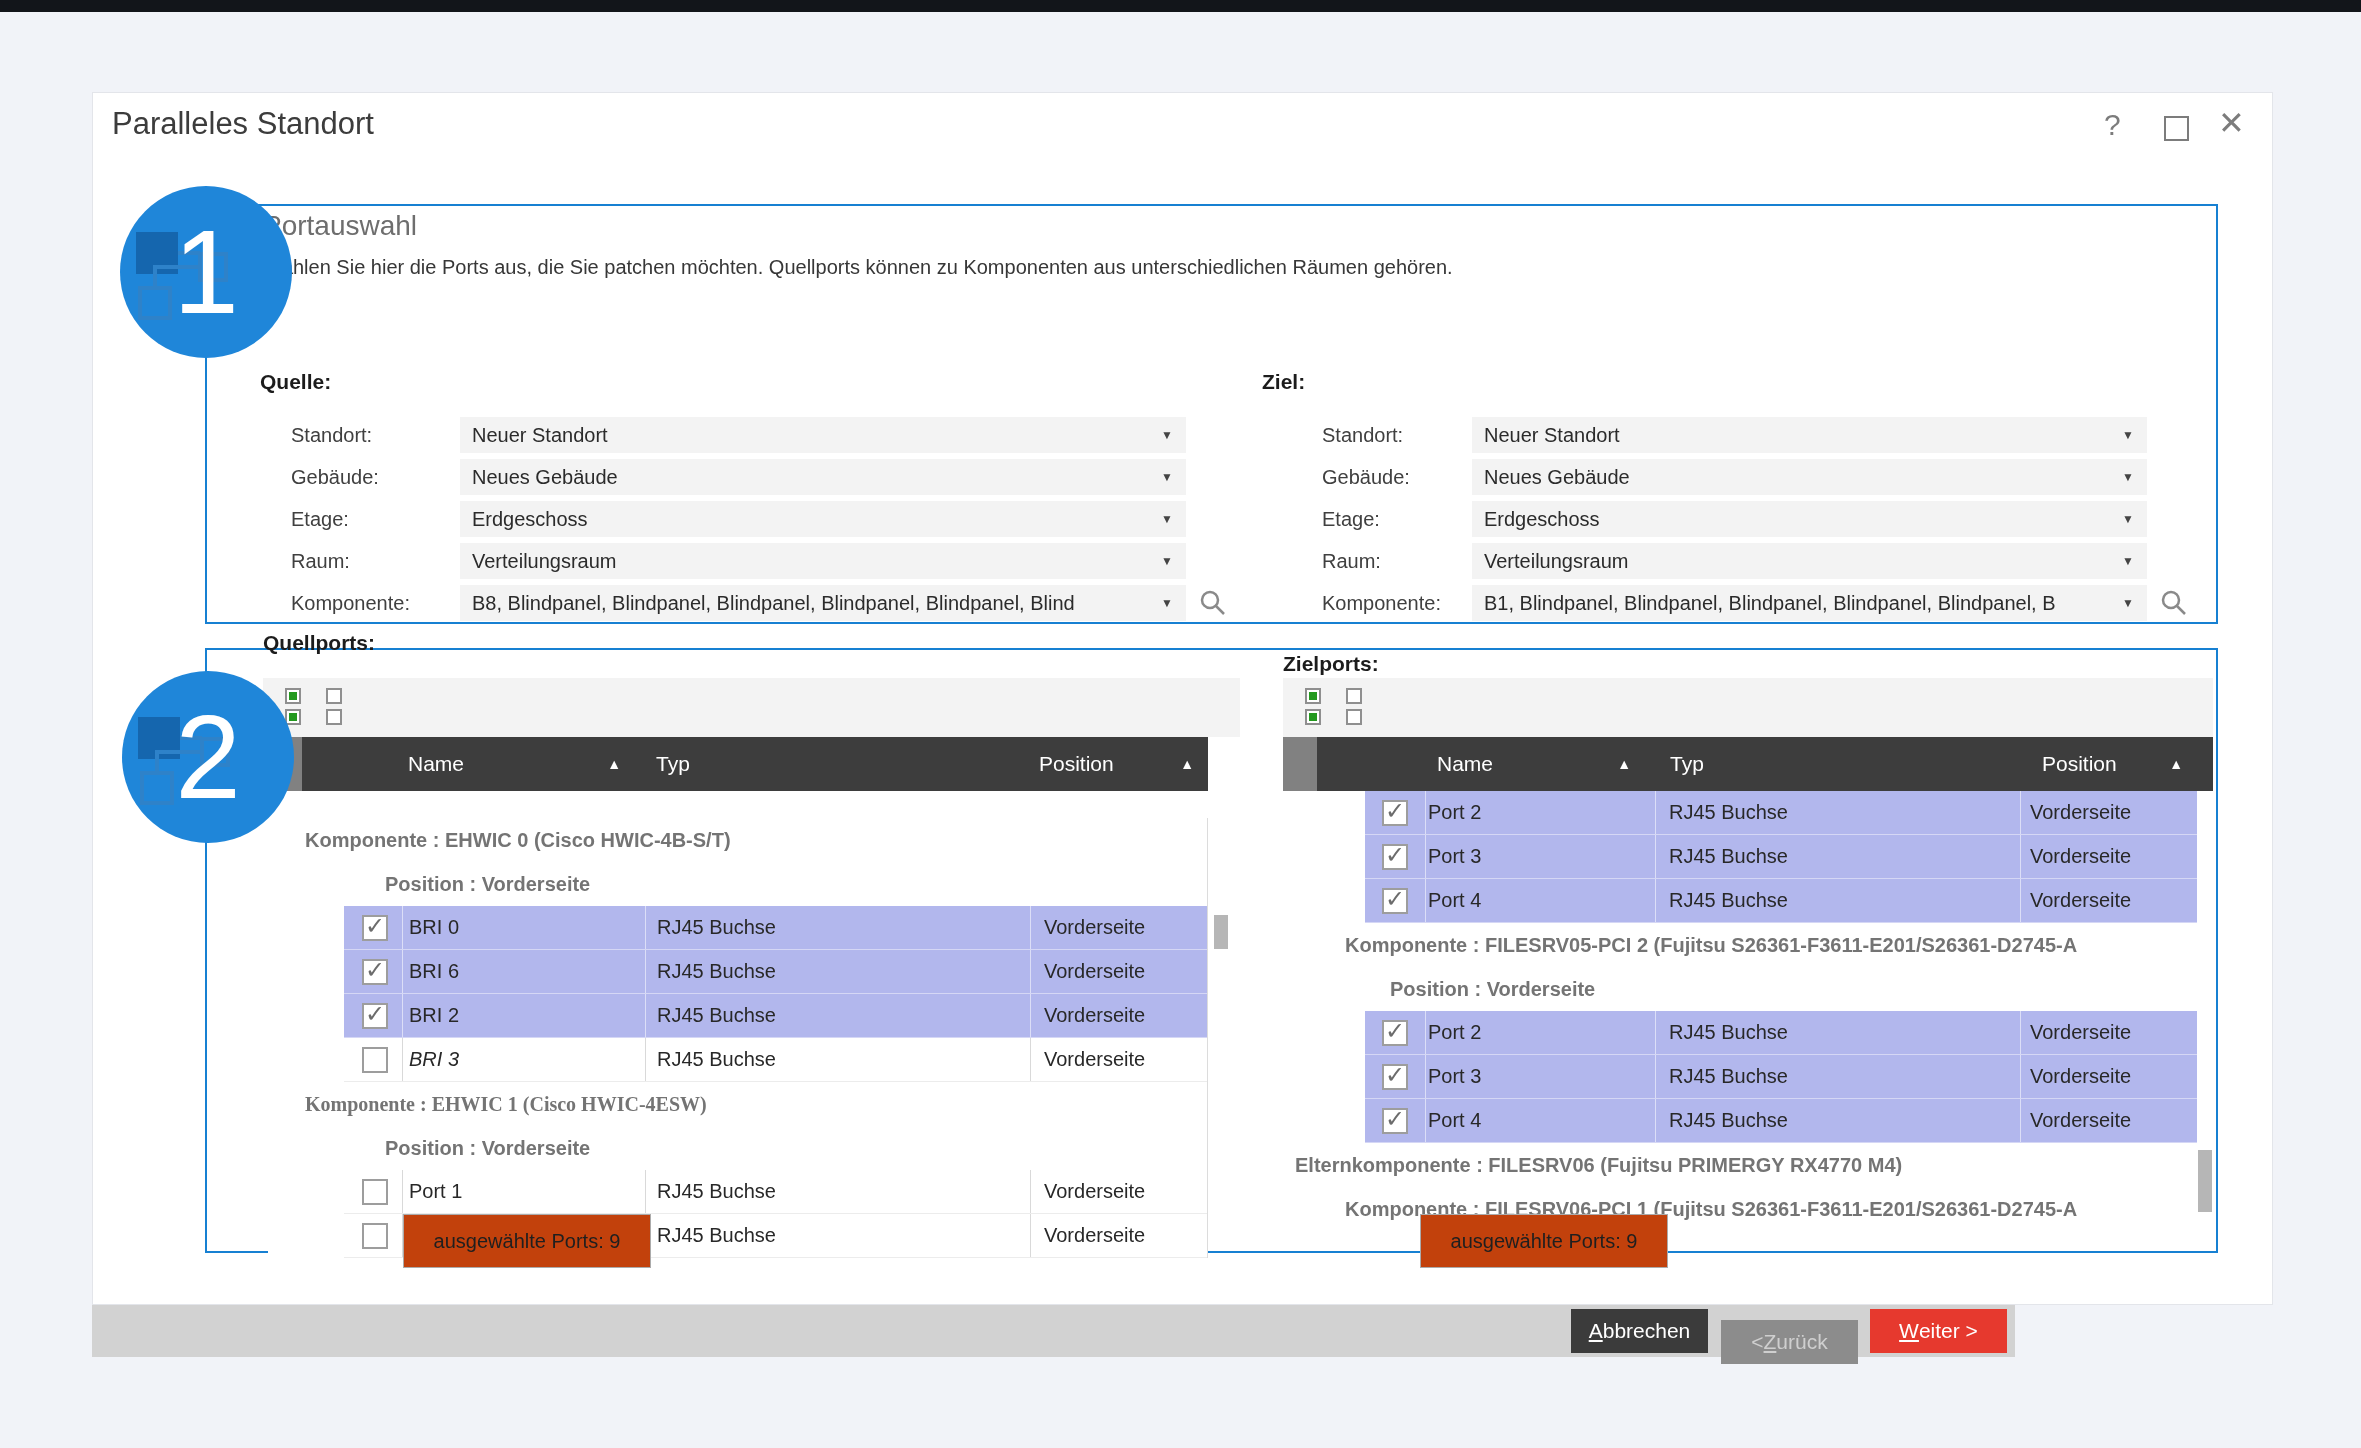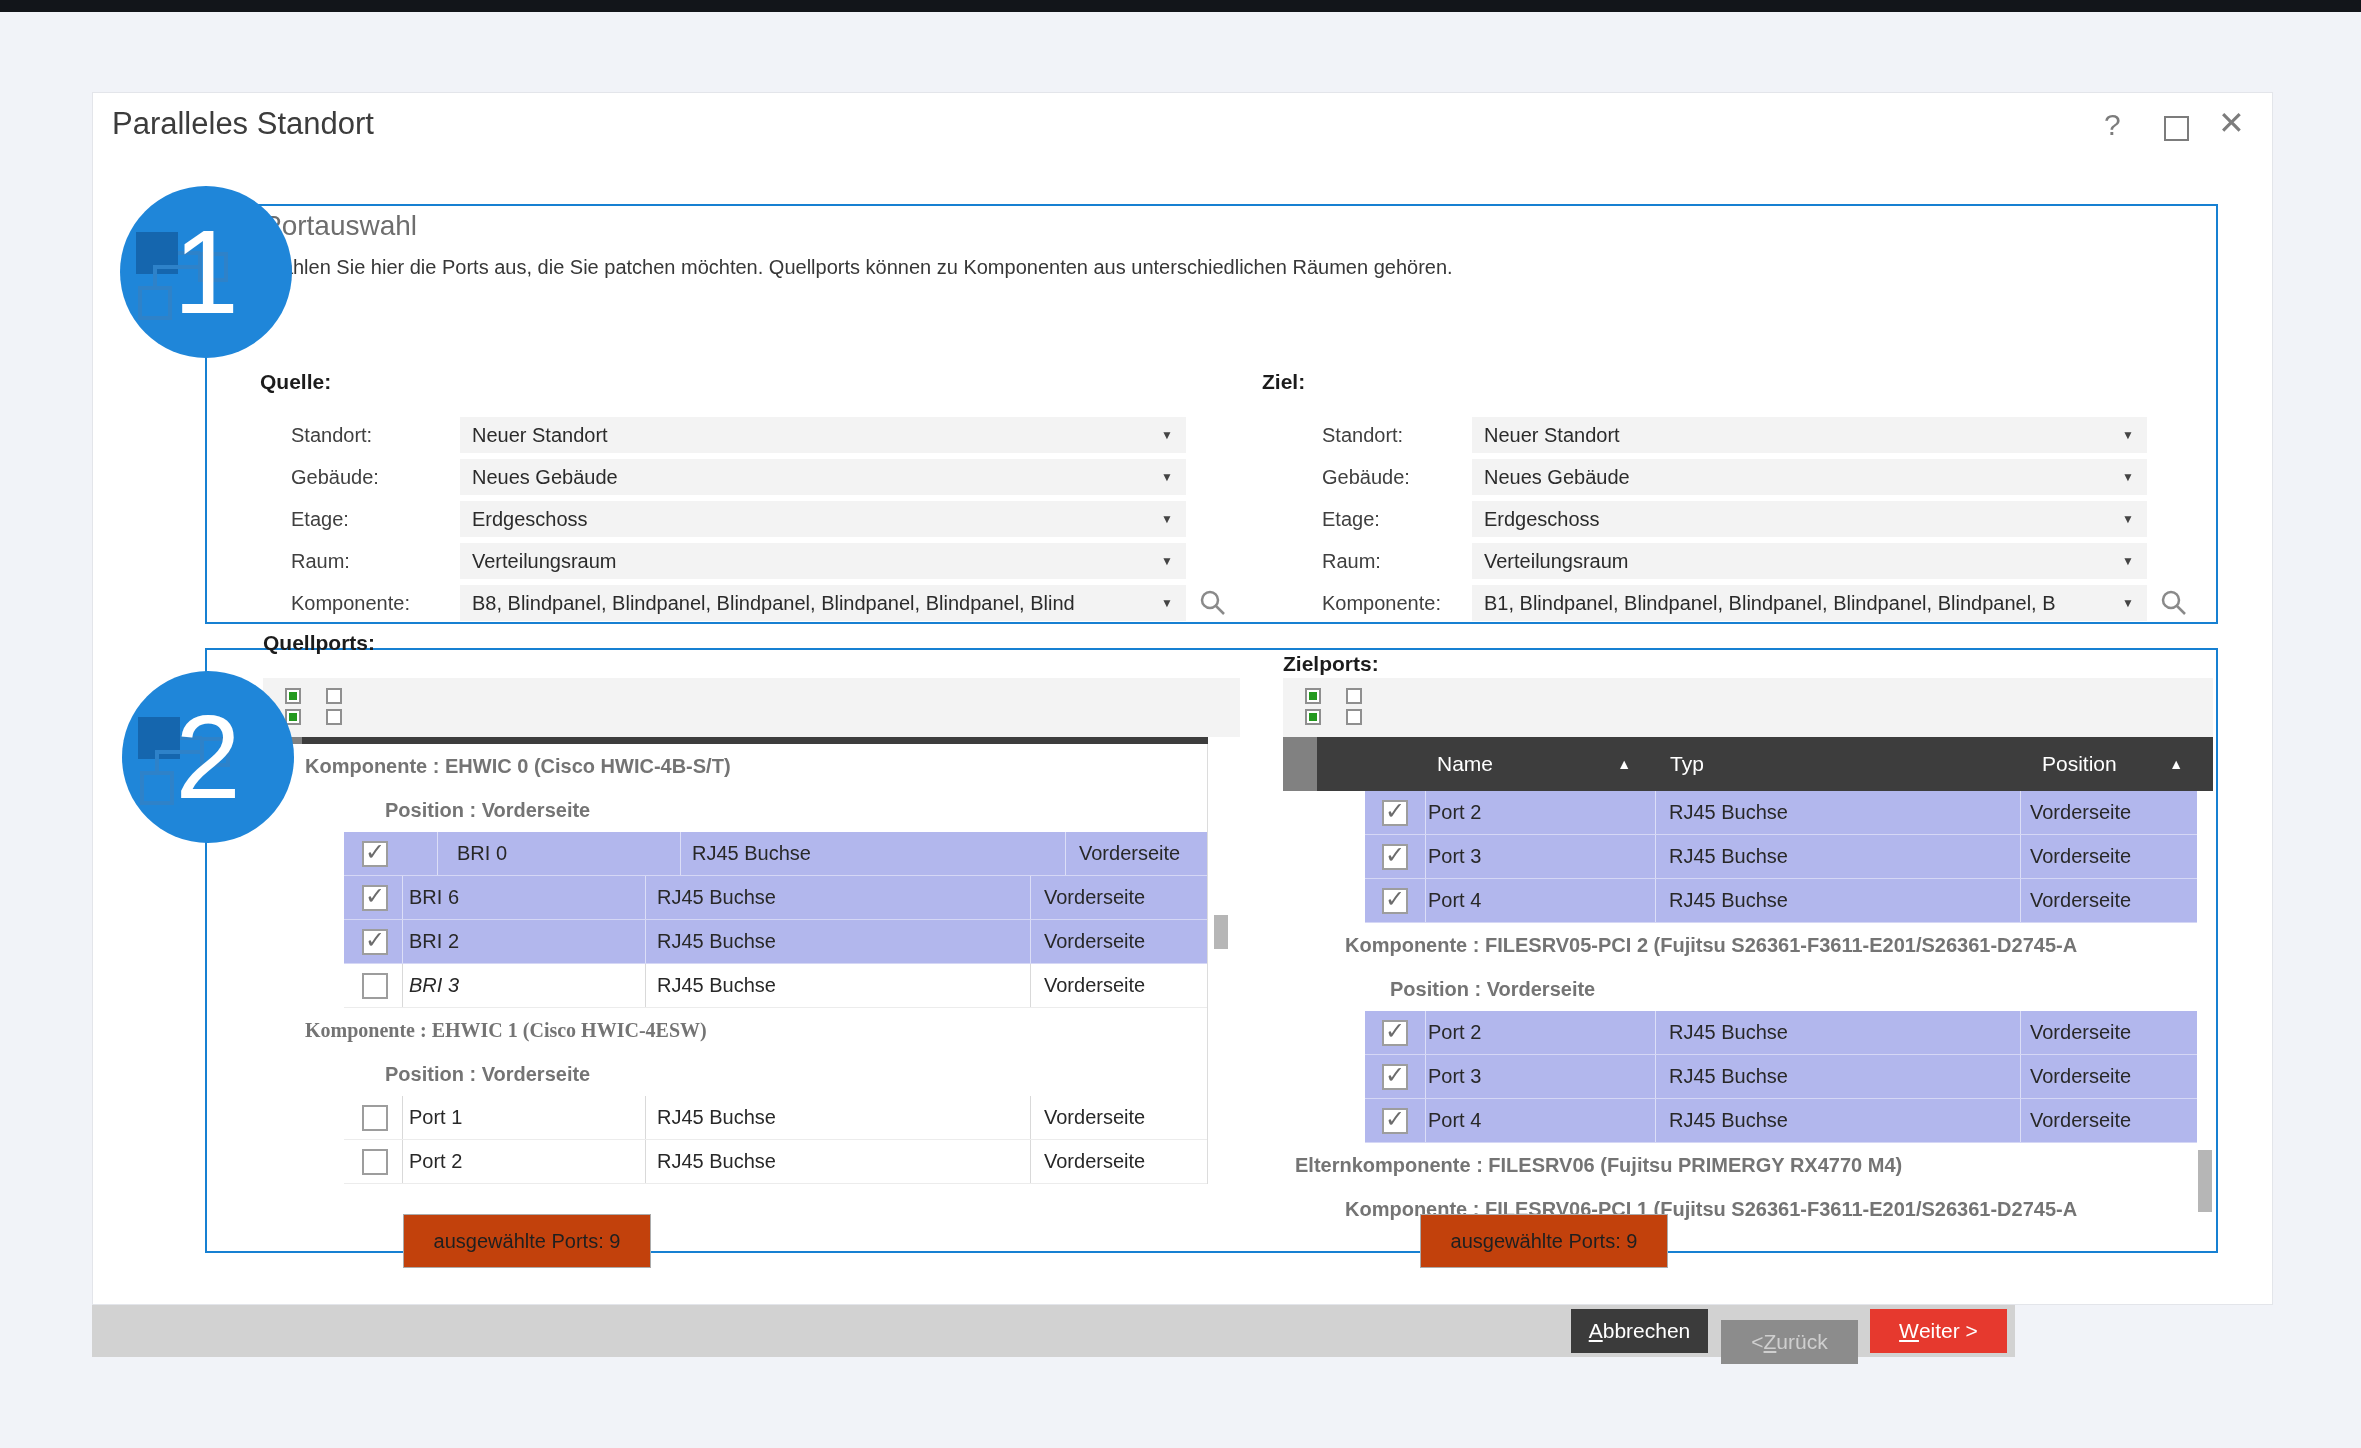--- a/index.html
+++ b/index.html
@@ -241,36 +241,36 @@
     </div>
     <div class="th" style="width:365px; padding-left:15px;">
       <span>Typ</span>
     </div>
     <div class="th" style="width:193px; padding-left:22px; padding-right:30px; justify-content:space-between;">
       <span>Position</span>
       <span class="sort">▲</span>
     </div>
   </div>
 
-  <div id="qp-rows" class="trows qp" style="left:268px; top:744px; width:940px;">
+  <div id="qp-rows" class="trows qp" style="left:268px; top:818px; width:940px;">
       <div class="row group">
         <span style="padding-left: 37px;">Komponente : EHWIC 0 (Cisco HWIC-4B-S/T)</span>
       </div>
       <div class="row group">
         <span style="padding-left: 117px;">Position : Vorderseite</span>
       </div>
       <div class="row port sel">
         <div class="spacer" style="width: 76px;"></div>
         <div class="band">
           <div class="cbcell" style="width: 58px; padding-left: 18px;">
             <span class="cbox on">
               <span>✓</span>
             </span>
           </div>
-          <div class="cell name" style="width: 243px; padding-left: 19px; margin-left: 35px;">BRI 0</div>
+          <div class="cell name" style="width: 243px; padding-left: 6px;">BRI 0</div>
           <div class="cell typ" style="width: 385px; padding-left: 11px;">RJ45 Buchse</div>
           <div class="cell pos" style="width: 178px; padding-left: 13px;">Vorderseite</div>
         </div>
       </div>
       <div class="row port sel">
         <div class="spacer" style="width: 76px;"></div>
         <div class="band">
           <div class="cbcell" style="width: 58px; padding-left: 18px;">
             <span class="cbox on">
               <span>✓</span>

